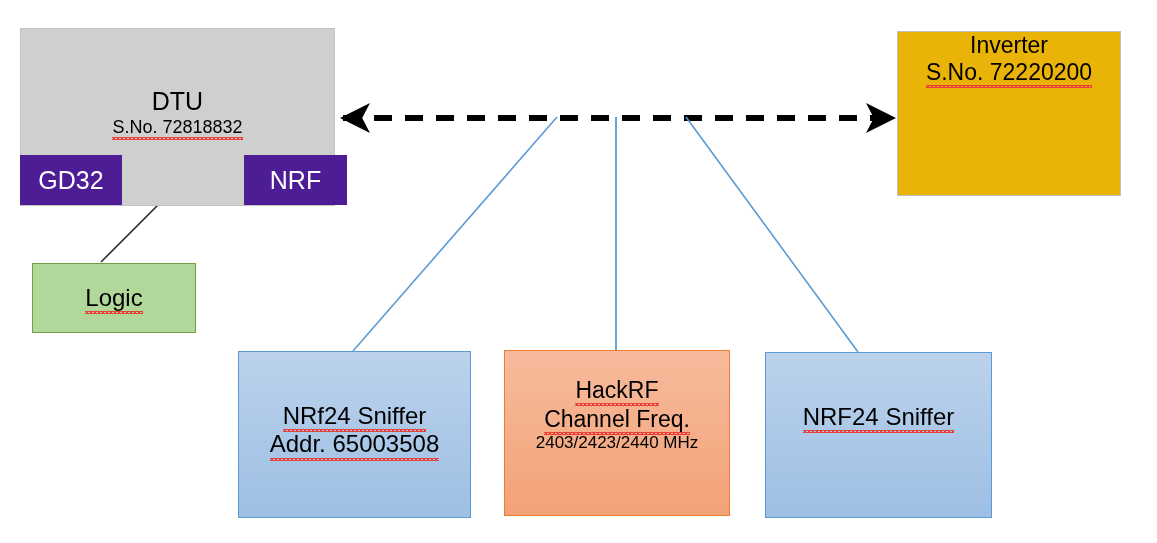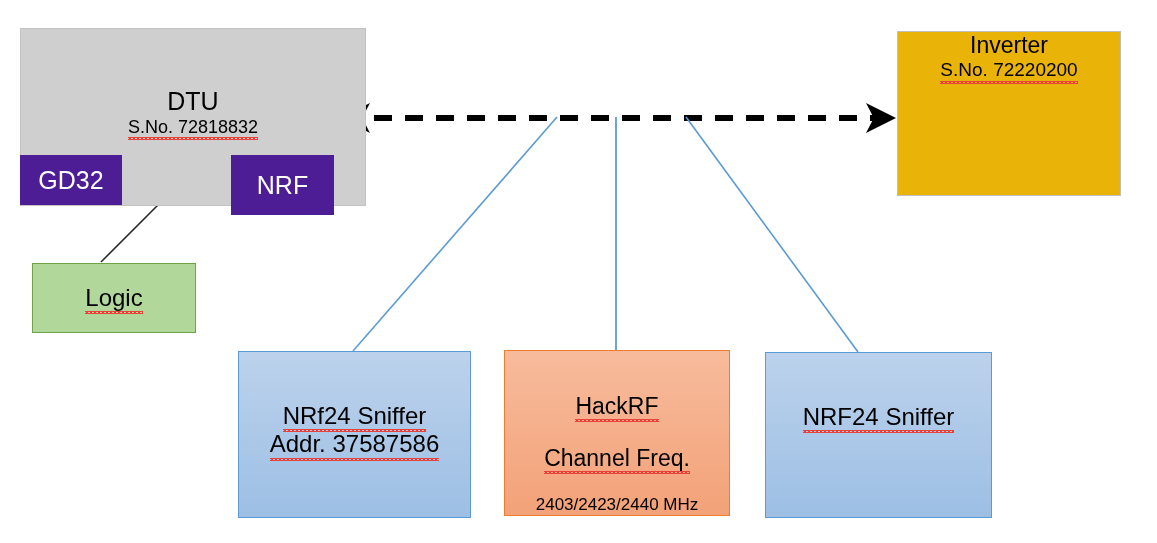--- a/index.html
+++ b/index.html
@@ -24,50 +24,50 @@
     display: flex;
     flex-direction: column;
     align-items: center;
     justify-content: center;
     text-align: center;
     line-height: 1.18;
     color: #000000;
   }
   
   #dtu-box {
-    left: 20px; top: 28px; width: 346px; height: 178px;
+    left: 20px; top: 28px; width: 315px; height: 178px;
     background: #cfcfcf;
     border: 1px solid #c2c2c2;
     justify-content: flex-start;
     padding-top: 58px;
   }
   #dtu-box .line1 { font-size: 25px; }
   #dtu-box .line2 { font-size: 18px; }
   
   #inverter-box {
     left: 897px; top: 31px; width: 224px; height: 165px;
     background: #eab308;
     border: 1px solid #bfbfbf;
     justify-content: flex-start;
   }
   #inverter-box .line1 { font-size: 23px; }
-  #inverter-box .line2 { font-size: 19px; text-decoration: underline; }
+  #inverter-box .line2 { font-size: 23px; text-decoration: underline; }
   
   .chip {
     position: absolute;
     box-sizing: border-box;
     background: #4c1d95;
     color: #ffffff;
     display: flex;
     align-items: center;
     justify-content: center;
     font-size: 25px;
   }
   #gd32-box { left: 20px; top: 155px; width: 102px; height: 50px; }
-  #nrf-box  { left: 231px; top: 155px; width: 103px; height: 60px; }
+  #nrf-box  { left: 244px; top: 155px; width: 103px; height: 50px; }
   
   #logic-box {
     left: 20px; top: 263px; width: 164px; height: 70px;
     background: #b2d79b;
     border: 1px solid #6fa345;
     font-size: 24px;
     margin-left: 12px;
   }
   
   #sniffer-left {
@@ -83,22 +83,22 @@
     background: linear-gradient(to bottom, #bcd2ec 0%, #9dbfe4 100%);
     border: 1px solid #5b9bd5;
     justify-content: flex-start;
     padding-top: 50px;
   }
   #sniffer-right .line1, #sniffer-right .line2 { font-size: 24px; }
   #hackrf-box {
     left: 504px; top: 350px; width: 226px; height: 166px;
     background: linear-gradient(to bottom, #f7bb9c 0%, #f3a278 100%);
     border: 1px solid #ed7d31;
-    justify-content: space-between;
-    padding-top: 42px;
+    justify-content: flex-start;
+    padding-top: 26px;
   }
   #hackrf-box .line1 { font-size: 23px; }
   #hackrf-box .line2 { font-size: 23px; margin-top: 2px; }
   #hackrf-box .line3 { font-size: 17px; }
   
   .sq {
     position: relative;
     display: inline-block;
   }
   .sq::after {
@@ -162,21 +162,21 @@
     <div><span class="sq">Logic</span></div>
   </div>
 
   <div class="box" id="inverter-box">
     <div class="line1">Inverter</div>
     <div class="line2"><span class="sq">S.No. 72220200</span></div>
   </div>
 
   <div class="box" id="sniffer-left">
     <div class="line1"><span class="sq">NRf24 Sniffer</span></div>
-    <div class="line2"><span class="sq">Addr. 37587586</span></div>
+    <div class="line2"><span class="sq">Addr. 65003508</span></div>
   </div>
 
   <div class="box" id="hackrf-box">
     <div class="line1"><span class="sq">HackRF</span></div>
     <div class="line2"><span class="sq">Channel Freq.</span></div>
     <div class="line3">2403/2423/2440 MHz</div>
   </div>
 
   <div class="box" id="sniffer-right">
     <div class="line1"><span class="sq">NRF24 Sniffer</span></div>

